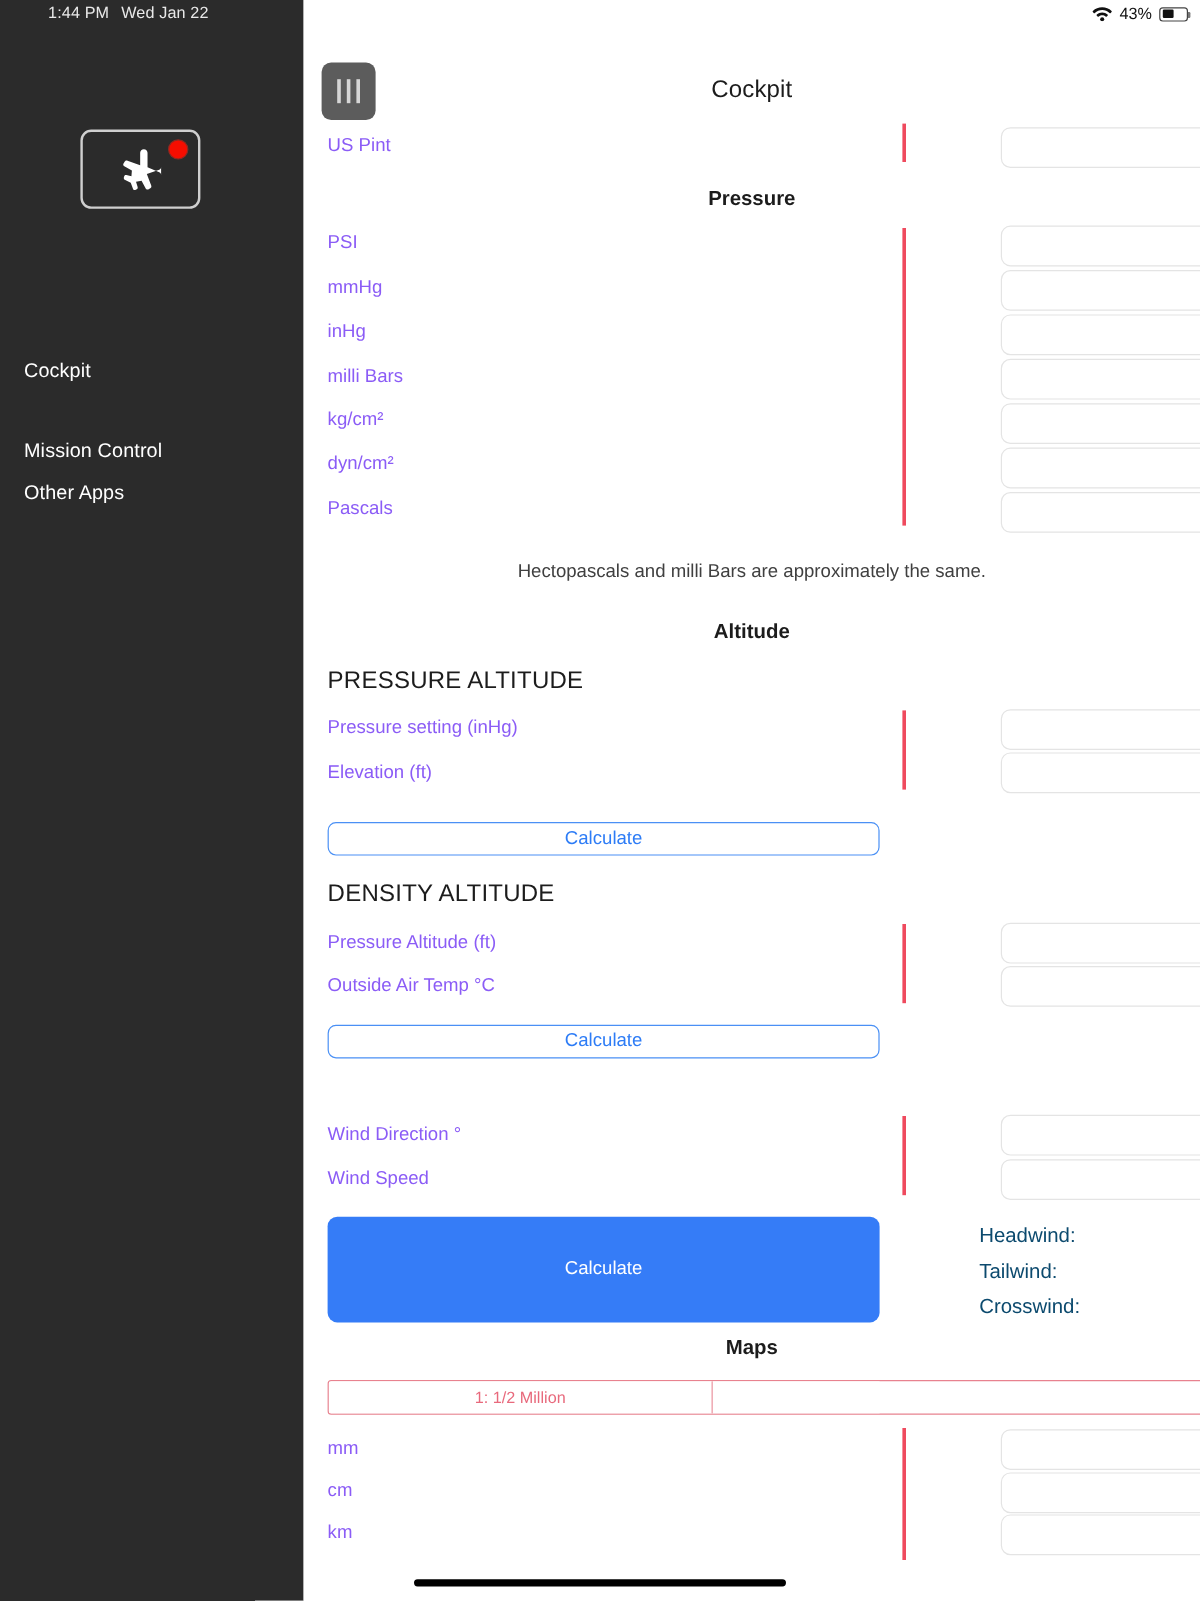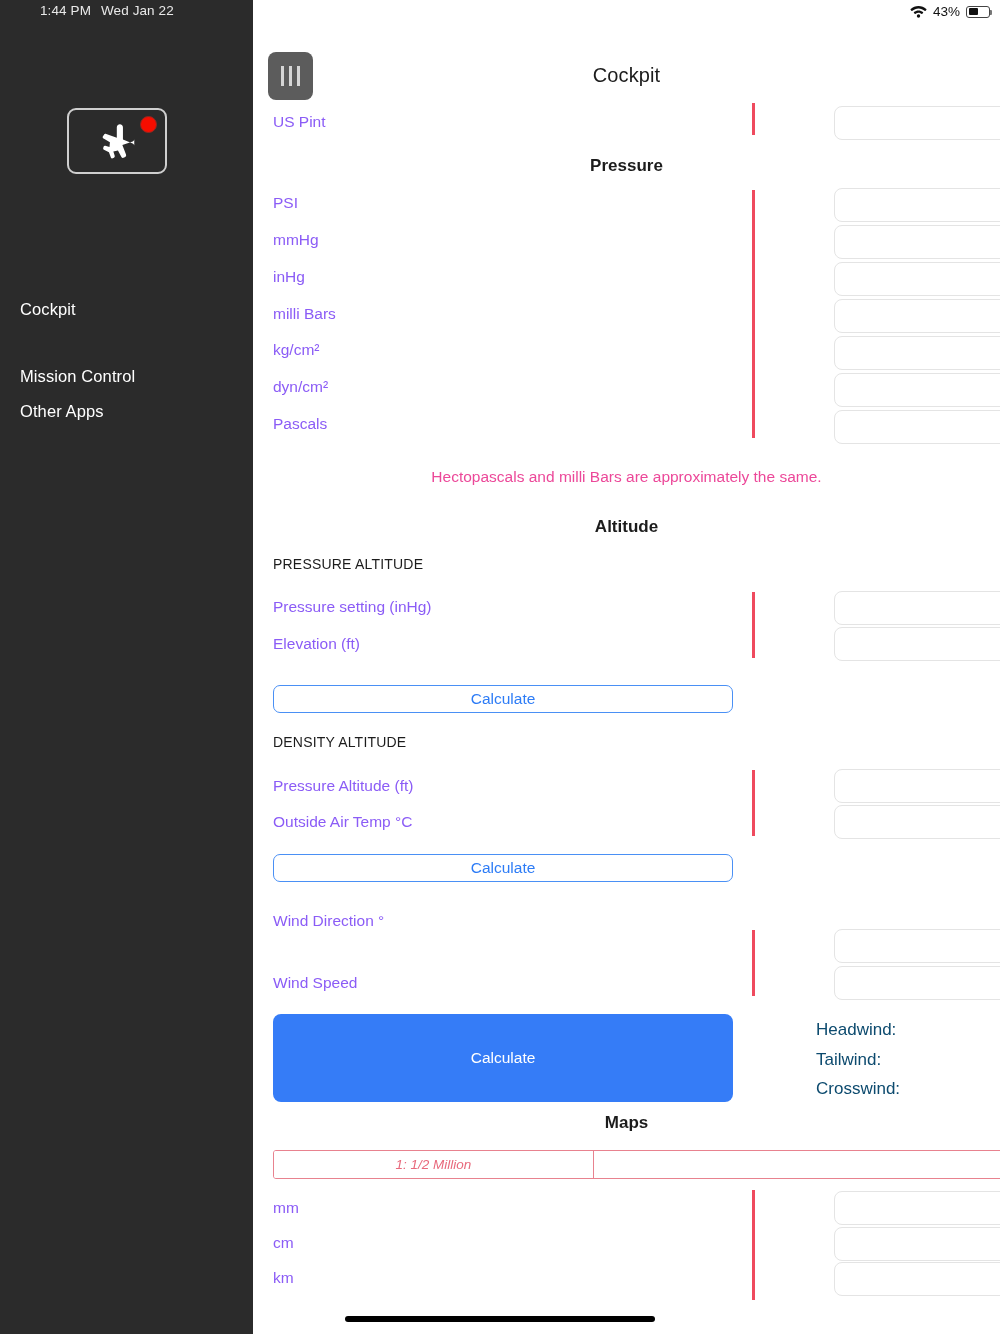--- a/index.html
+++ b/index.html
@@ -91,25 +91,25 @@
   }
   
 
   .section-head {
     position: absolute; left: 0; right: 0;
     text-align: center; font-weight: bold;
     font-size: 17px; color: #1c1c1c;
   }
   .sub-head {
     position: absolute; left: 20px;
-    font-size: 14px; color: #1c1c1c; letter-spacing: .2px;
+    font-size: 20px; color: #1c1c1c; letter-spacing: .2px;
   }
   .note {
     position: absolute; left: 0; right: 0;
-    text-align: center; font-size: 15.5px; color: #ec4899;
+    text-align: center; font-size: 15.5px; color: #404040;
   }
 
   .row-label {
     position: absolute; left: 20px;
     font-size: 15.5px; color: #8b5cf6;
   }
 
   .divider {
     position: absolute; left: 499px;
     width: 2.5px; background: #ef4a5e;
@@ -153,21 +153,21 @@
     overflow: hidden;
   }
   .seg {
     display: flex; align-items: center; justify-content: center;
     font-size: 13.5px; cursor: pointer;
     border-right: 1px solid #e8828f;
     background: #ffffff; color: #e8697c;
   }
   .seg.active { background: #e05069; color: #ffffff; }
   .seg.s0 { width: 321px; }
-  .seg.s1 { width: 320px; font-style: italic; }
+  .seg.s1 { width: 320px; }
   .seg.s2 { width: 139px; border-right: none; }
 
   .home-indicator {
     position: absolute; left: 92px; top: 1316px;
     width: 310px; height: 6px; border-radius: 3px; background: #000;
   }
 </style>
 </head>
 <body>
 
@@ -267,21 +267,21 @@
     <div class="field" style="top:769px"></div>
     <div class="row-label" style="top:813px">Outside Air Temp °C</div>
     <div class="field" style="top:805px"></div>
 
     <div class="btn-outline" style="top:854px">
       <span>Calculate</span>
     </div>
 
 
     <div class="divider" style="top:930px; height:66px"></div>
-    <div class="row-label" style="top:912px">Wind Direction °</div>
+    <div class="row-label" style="top:937px">Wind Direction °</div>
     <div class="field" style="top:929px"></div>
     <div class="row-label" style="top:974px">Wind Speed</div>
     <div class="field" style="top:966px"></div>
 
     <div class="btn-filled" style="top:1014px">
       <span>Calculate</span>
     </div>
 
     <div class="result-label" style="top:1020px">Headwind:</div>
     <div class="result-label" style="top:1050px">Tailwind:</div>

